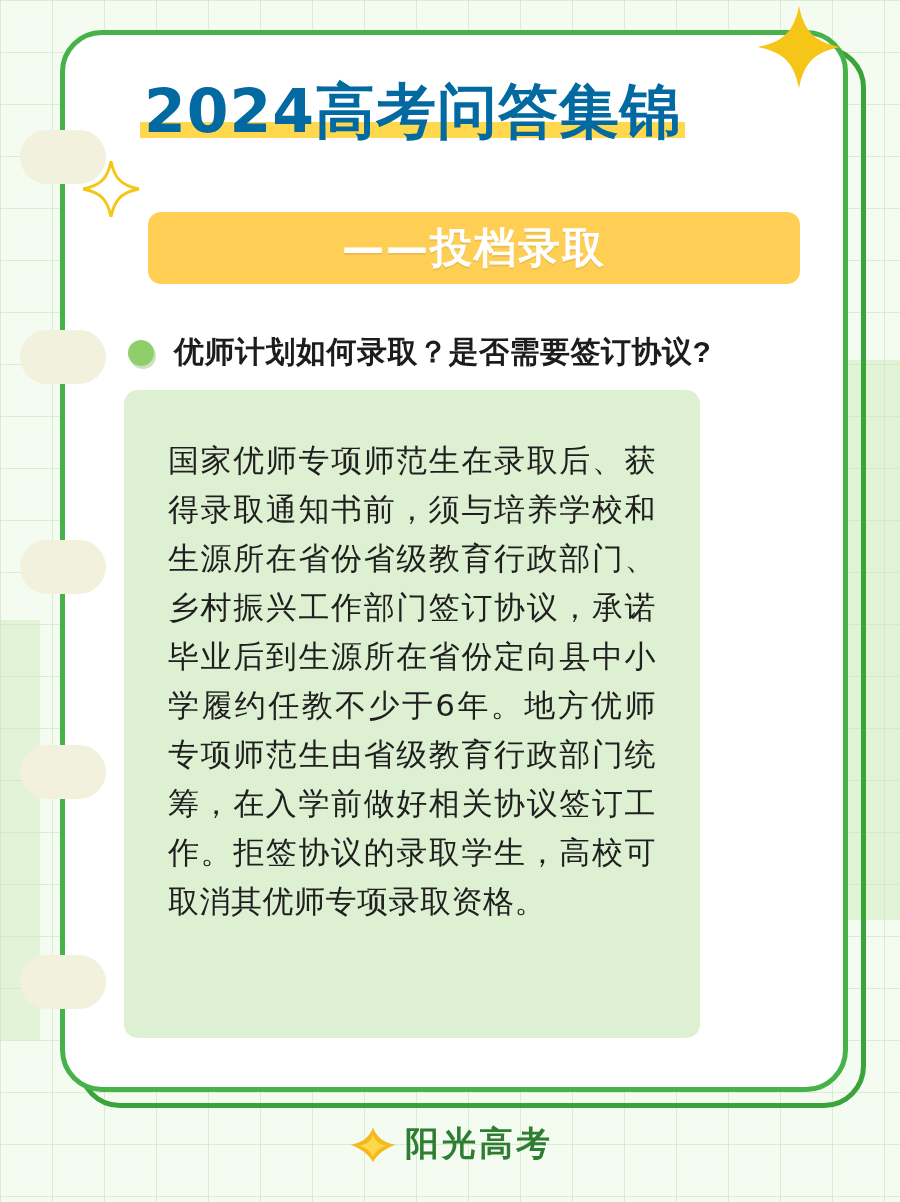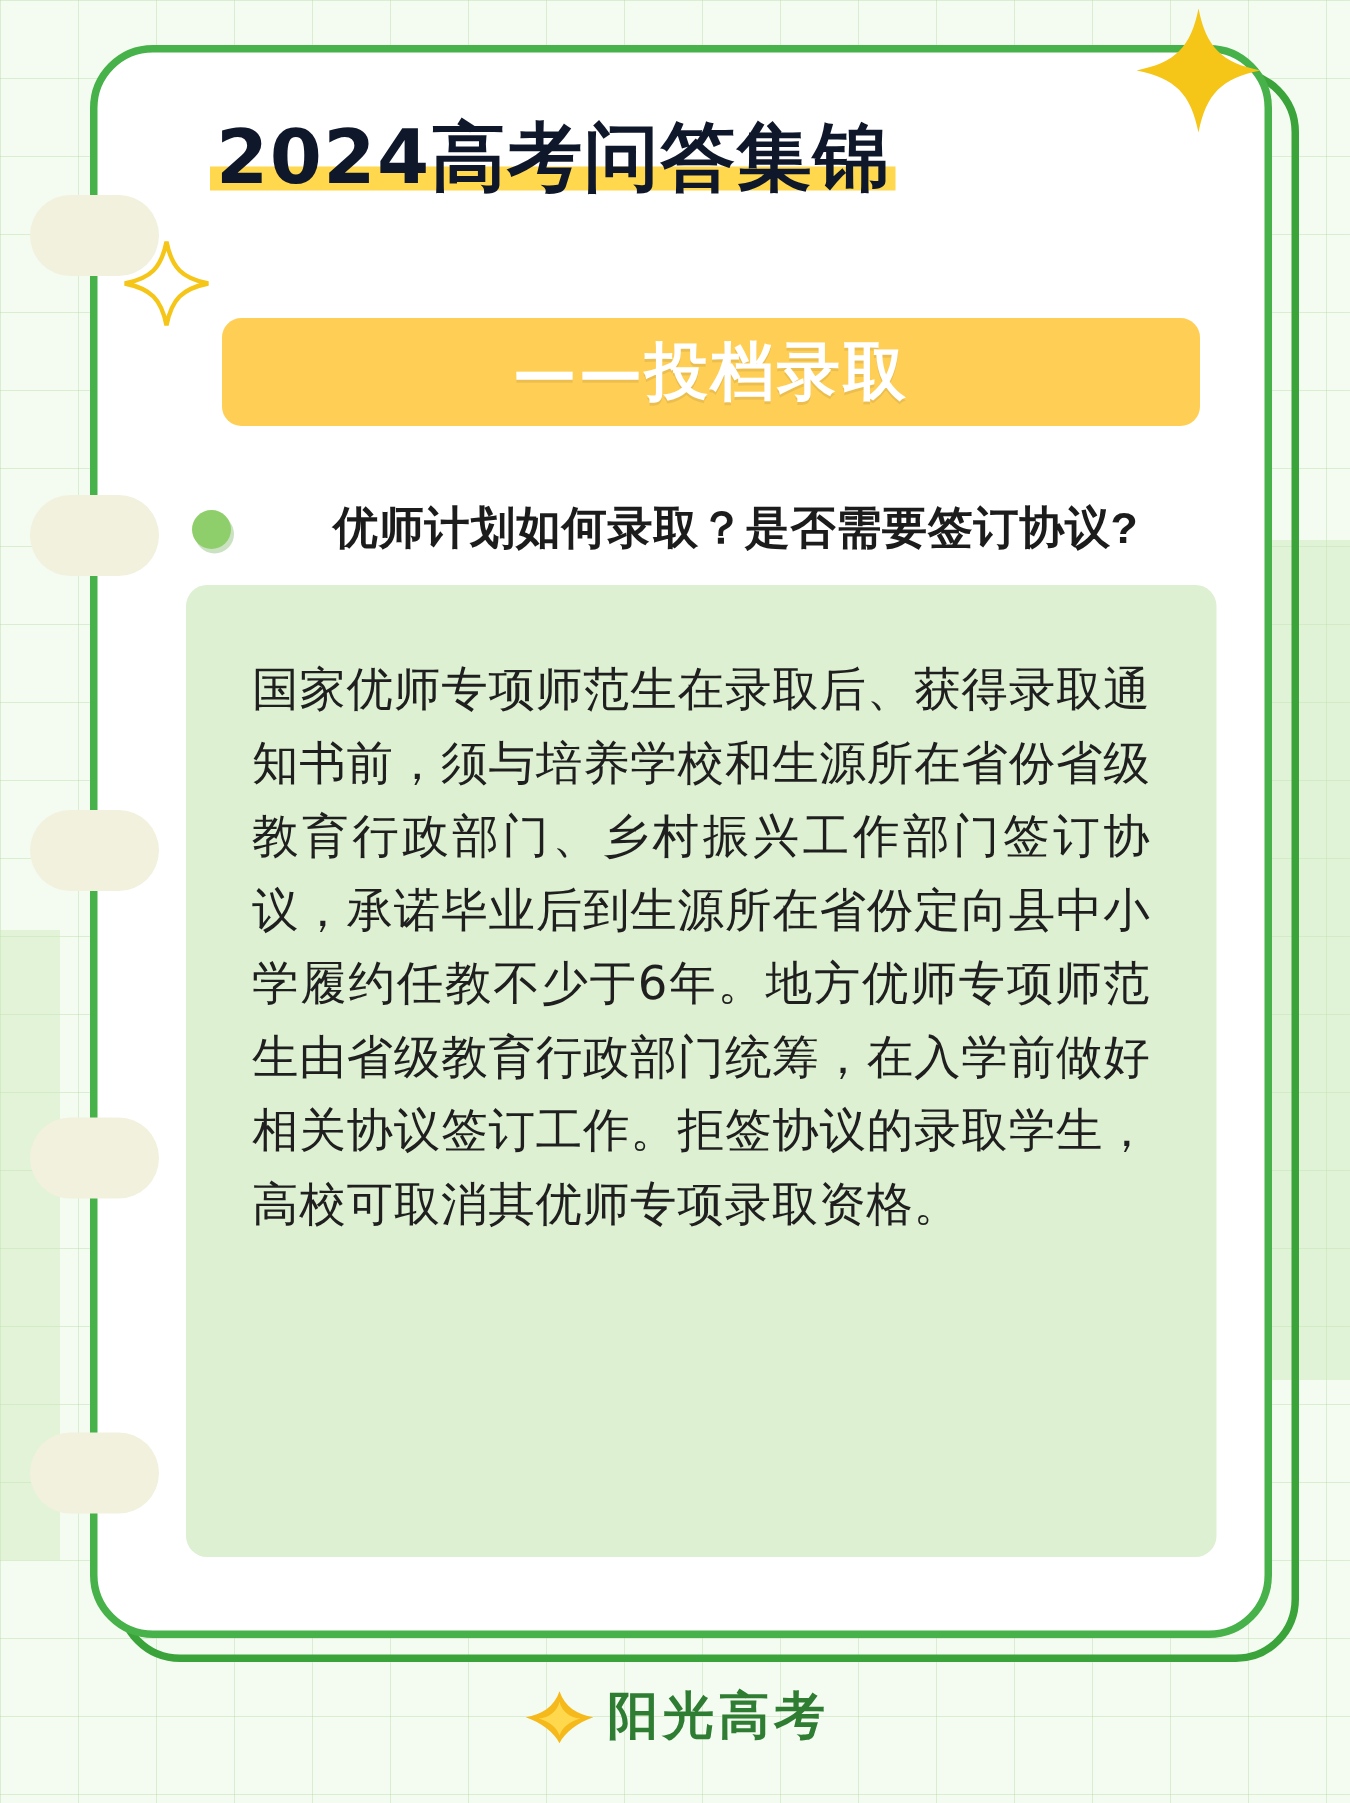--- a/index.html
+++ b/index.html
@@ -99,24 +99,24 @@
   
   .title-wrap {
     position: absolute;
     left: 120px;
     top: 78px;
     width: 690px;
     z-index: 6;
   }
   .title {
     font-family: "DejaVu Sans", "Liberation Sans", sans-serif;
-    font-size: 50px;
+    font-size: 60px;
     font-weight: bold;
     letter-spacing: 1px;
-    color: #0f172a;
+    color: #0369a1;
     line-height: 1.1;
     text-align: center;
     position: relative;
     display: inline-block;
     left: 24px;
   }
   .title .hl {
     position: absolute;
     left: -4px;
     right: -4px;
@@ -162,34 +162,33 @@
   .q-dot {
     width: 26px;
     height: 26px;
     border-radius: 50%;
     background: #8fcf6b;
     flex: 0 0 auto;
     margin-right: 20px;
     box-shadow: 2px 3px 0 rgba(140,190,120,0.45);
   }
   .q-text {
-    font-family: Liberation Mono, monospace;
+    font-family: Liberation Sans, sans-serif;
     font-size: 30px;
     font-weight: bold;
     color: #1c1c1c;
     letter-spacing: 0.5px;
-    margin-left: 48px;
   }
 
   
   .answer-box {
     position: absolute;
     left: 124px;
     top: 390px;
-    width: 687px;
+    width: 576px;
     height: 648px;
     background: #ddf0d2;
     border-radius: 14px;
     z-index: 6;
     padding: 46px 44px;
   }
   .answer-text {
     font-family: "DejaVu Sans", "Liberation Sans", sans-serif;
     font-size: 31px;
     line-height: 1.58;

